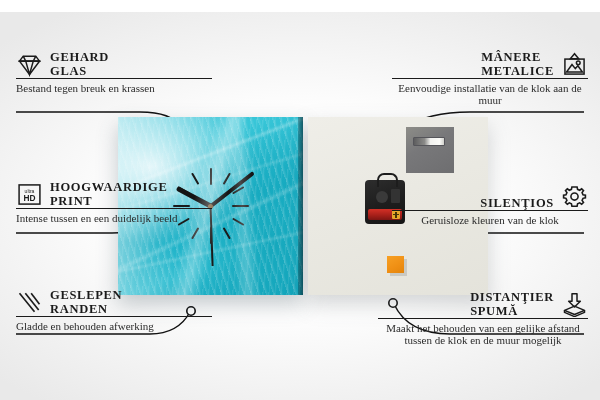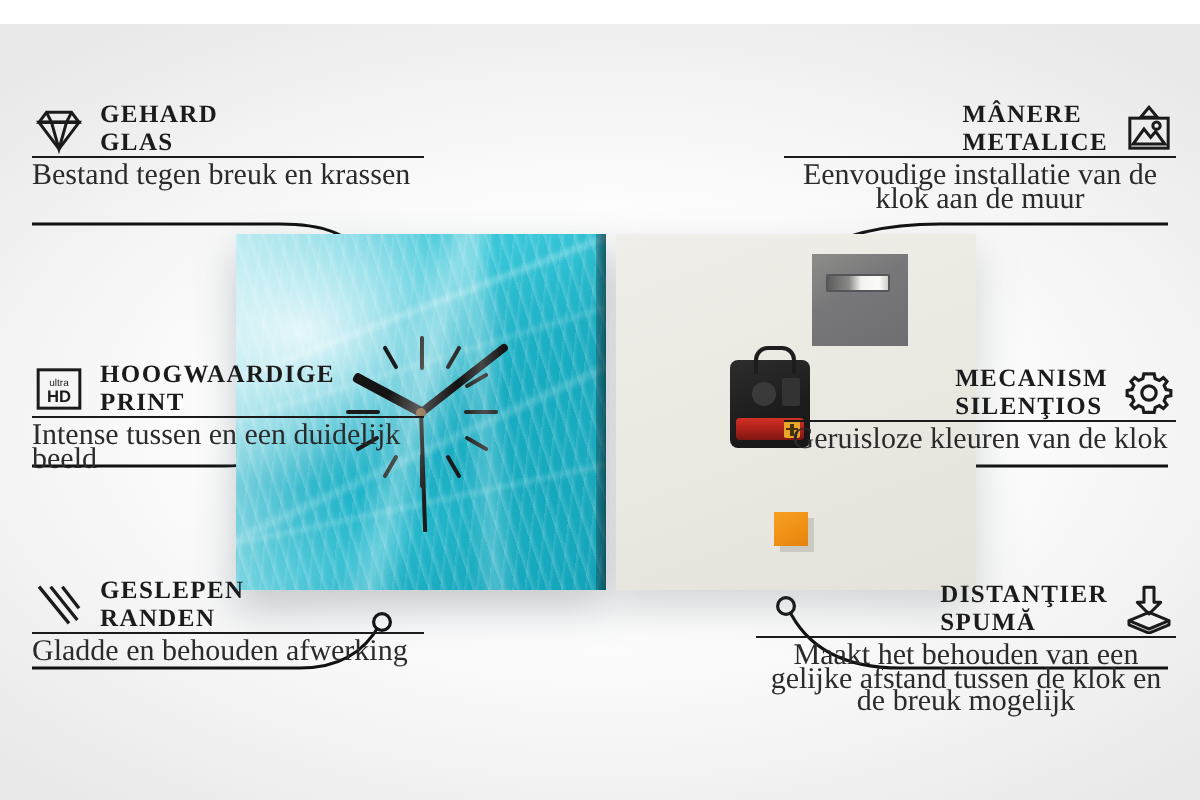--- a/index.html
+++ b/index.html
@@ -100,21 +100,21 @@
     background:linear-gradient(150deg,#f7a024 0%,#ef8f14 60%,#e2840c 100%);
     box-shadow:3px 3px 0 rgba(150,150,145,.35);
   }
   
   .callout{position:absolute;}
   .head{display:flex;align-items:center;gap:7px;}
   .head .titles{
     font-size:12.5px;font-weight:bold;letter-spacing:.7px;color:#1b1b1b;
     line-height:14px;text-transform:uppercase;
   }
-  .desc{font-size:15px;color:#2b2b2b;line-height:11.5px;padding-top:4px;}
+  .desc{font-size:11px;color:#2b2b2b;line-height:11.5px;padding-top:4px;}
   .rule{height:1px;background:#1b1b1b;}
   .ico{width:27px;height:25px;flex:0 0 27px;}
   .ico svg{display:block;width:27px;height:25px;}
   .callout.left .head{justify-content:flex-start;}
   .callout.right .head{justify-content:flex-end;}
   .callout.right .titles{}
   .callout.right .desc{text-align:center;}
   
   #c-glass{left:16px;top:38px;width:196px;}
   #c-print{left:16px;top:168px;width:196px;}
@@ -294,21 +294,21 @@
           </svg>
       </span>
     </div>
     <div class="rule"></div>
     <div class="desc">Eenvoudige installatie van de klok aan de muur</div>
   </div>
 
   <div class="callout right" id="c-mech">
     <div class="head">
       <span class="titles">
-        <span>MECANISM</span><br>
+        <br>
         <span>SILENŢIOS</span>
       </span>
       <span class="ico">
         <svg viewBox="0 0 32 30">
             <g fill="none" stroke="#1b1b1b" stroke-width="1.9">
           <path d="M16 3.5 l3.1 .0 .6 2.9 2.5 1.1 2.4 -1.7 2.2 2.2 -1.7 2.4 1.1 2.5 2.9 .6 0 3.1 -2.9 .6 -1.1 2.5 1.7 2.4 -2.2 2.2 -2.4 -1.7 -2.5 1.1 -.6 2.9 -3.1 0 -3.1 0 -.6 -2.9 -2.5 -1.1 -2.4 1.7 -2.2 -2.2 1.7 -2.4 -1.1 -2.5 -2.9 -.6 0 -3.1 2.9 -.6 1.1 -2.5 -1.7 -2.4 2.2 -2.2 2.4 1.7 2.5 -1.1 .6 -2.9 z"></path>
           <circle cx="16" cy="15" r="4.3"></circle>
         </g>
           </svg>
       </span>
@@ -327,16 +327,16 @@
         <svg viewBox="0 0 32 30">
             <g fill="none" stroke="#1b1b1b" stroke-width="1.8" stroke-linejoin="round">
           <path d="M13 2 L19 2 L19 11 L23 11 L16 18 L9 11 L13 11 Z"></path>
           <path d="M16 17 L28 22 L16 27 L4 22 Z"></path>
           <path d="M4 22 L4 24.5 L16 29.5 L28 24.5 L28 22"></path>
         </g>
           </svg>
       </span>
     </div>
     <div class="rule"></div>
-    <div class="desc">Maakt het behouden van een gelijke afstand tussen de klok en de breuk mogelijk</div>
+    <div class="desc">Maakt het behouden van een gelijke afstand tussen de klok en de muur mogelijk</div>
   </div>
 
 </div>
 
 </body></html>

